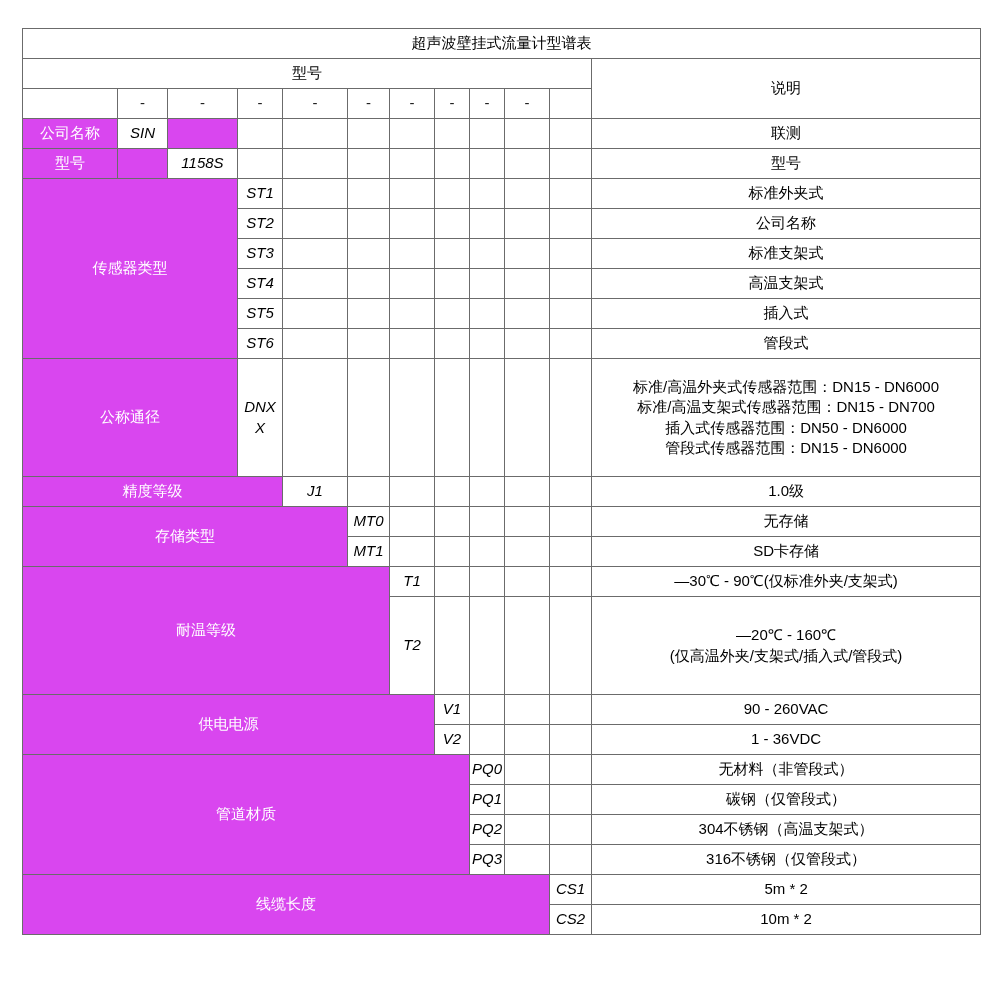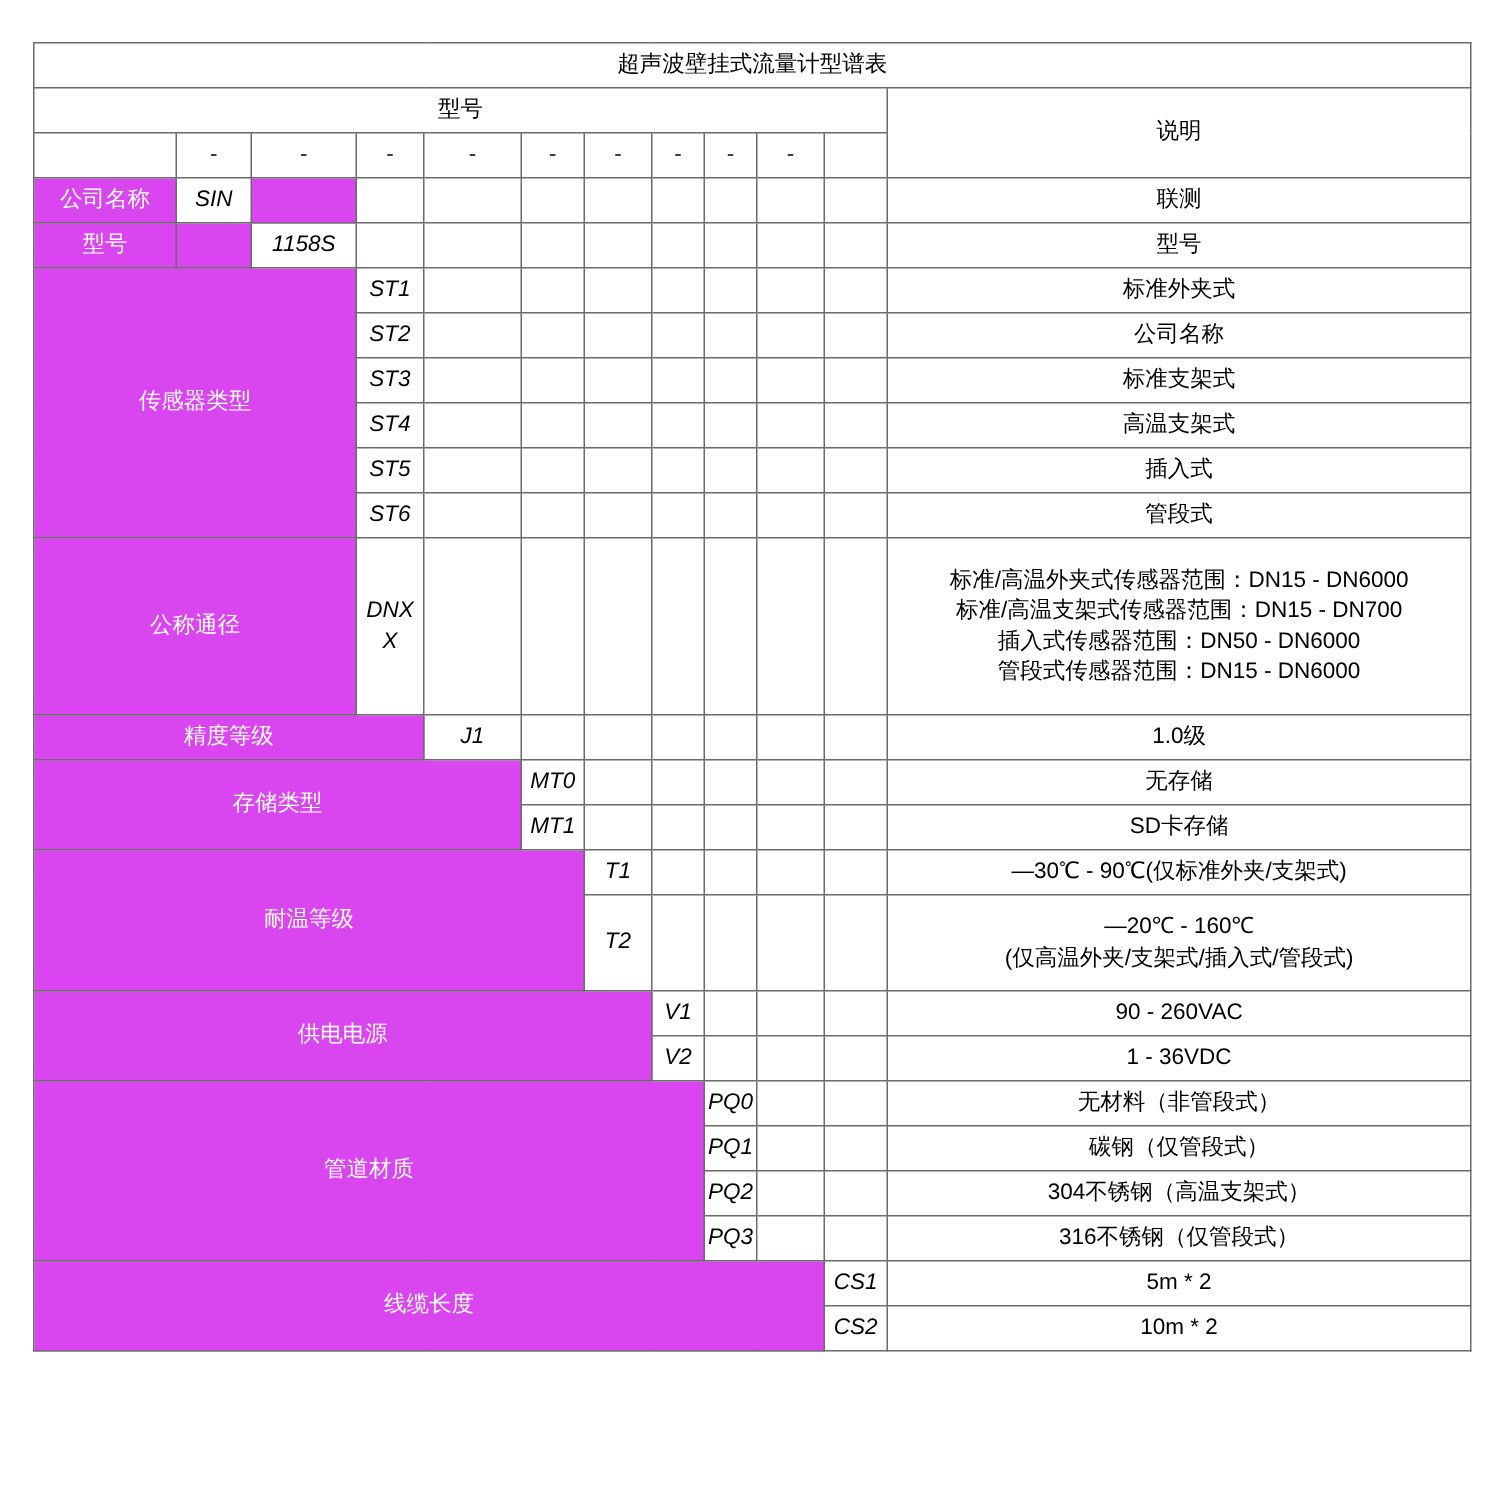--- a/index.html
+++ b/index.html
@@ -268,21 +268,21 @@
     <tr>
       <td class="blue grp-label" colspan="6" rowspan="2">耐温等级</td>
       <td class="code">T1</td>
       <td></td>
       <td></td>
       <td></td>
       <td></td>
       <td class="desc">—30℃ - 90℃(仅标准外夹/支架式)</td>
     </tr>
     <tr>
-      <td class="code" style="height:64px">T2</td>
+      <td class="code" style="height:98px">T2</td>
       <td></td>
       <td></td>
       <td></td>
       <td></td>
       <td class="desc-multi">
         <div>—20℃ - 160℃</div>
         <div>(仅高温外夹/支架式/插入式/管段式)</div>
       </td>
     </tr>
 

